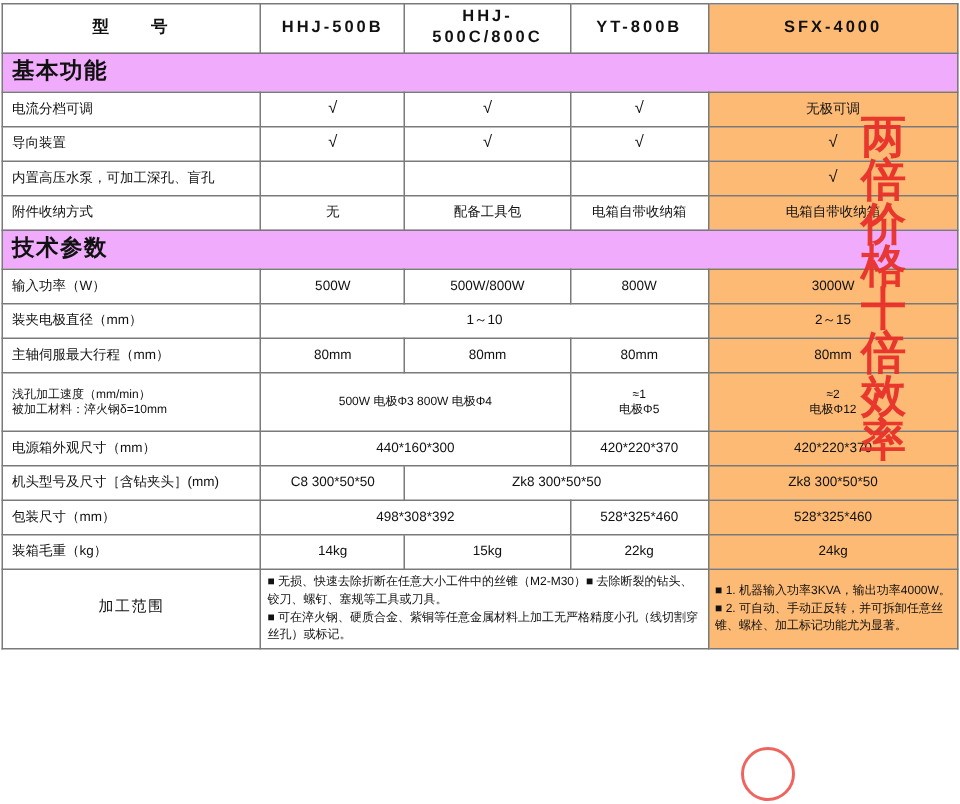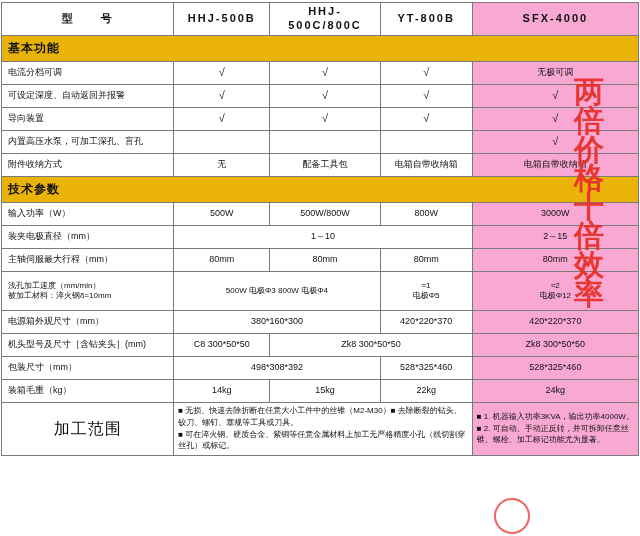--- a/index.html
+++ b/index.html
@@ -31,25 +31,25 @@
   .c1{width:96px;}
   .c2{width:110px;}
   .c3{width:92px;}
   .c4{width:166px;}
   .hdr td{
     font-weight:bold;
     font-size:11px;
     letter-spacing:2px;
     height:22px;
   }
-  .shade{background:#f9a8d4;margin-top:14px;}
+  .shade{background:#fdba74;margin-top:14px;}
   .sec td{
-    background:#eab308;
+    background:#f0abfc;
     font-weight:bold;
-    font-size:12px;
+    font-size:15px;
     letter-spacing:1px;
     height:21px;
   }
   .left{text-align:left;padding-left:6px;}
   .chk{font-size:11px;}
   .small{font-size:8px;}
   .bold{font-weight:normal;}
   .rng td{height:48px;}
   .range-cell{
     text-align:left;
@@ -118,27 +118,20 @@
   </tr>
 
   <tr>
     <td class="left">电流分档可调</td>
     <td class="chk">√</td>
     <td class="chk">√</td>
     <td class="chk">√</td>
     <td class="shade">无极可调</td>
   </tr>
   <tr>
-    <td class="left">可设定深度、自动返回并报警</td>
-    <td class="chk">√</td>
-    <td class="chk">√</td>
-    <td class="chk">√</td>
-    <td class="shade chk">√</td>
-  </tr>
-  <tr>
     <td class="left">导向装置</td>
     <td class="chk">√</td>
     <td class="chk">√</td>
     <td class="chk">√</td>
     <td class="shade chk">√</td>
   </tr>
   <tr>
     <td class="left">内置高压水泵，可加工深孔、盲孔</td>
     <td></td>
     <td></td>
@@ -180,21 +173,21 @@
     <td class="left small" style="white-space:pre-line;height:34px">浅孔加工速度（mm/min）
 被加工材料：淬火钢δ=10mm</td>
     <td colspan="2" class="small" style="white-space:pre-line">500W 电极Φ3  800W 电极Φ4</td>
     <td class="small" style="white-space:pre-line">≈1
 电极Φ5</td>
     <td class="shade small" style="white-space:pre-line">≈2
 电极Φ12</td>
   </tr>
   <tr>
     <td class="left">电源箱外观尺寸（mm）</td>
-    <td colspan="2">380*160*300</td>
+    <td colspan="2">440*160*300</td>
     <td>420*220*370</td>
     <td class="shade">420*220*370</td>
   </tr>
   <tr>
     <td class="left">机头型号及尺寸［含钻夹头］(mm)</td>
     <td class="bold">C8 300*50*50</td>
     <td colspan="2" class="bold">Zk8  300*50*50</td>
     <td class="shade bold">Zk8 300*50*50</td>
   </tr>
   <tr>
@@ -205,21 +198,21 @@
   </tr>
   <tr>
     <td class="left">装箱毛重（kg）</td>
     <td>14kg</td>
     <td>15kg</td>
     <td>22kg</td>
     <td class="shade">24kg</td>
   </tr>
 
   <tr class="rng">
-    <td class="bold" style="font-size:16px;letter-spacing:1px">加工范围</td>
+    <td class="bold" style="font-size:10px;letter-spacing:1px">加工范围</td>
     <td colspan="3" class="range-cell">
       <span class="bullet">■ 无损、快速去除折断在任意大小工件中的丝锥（M2-M30）■ 去除断裂的钻头、铰刀、螺钉、塞规等工具或刀具。</span>
       <span class="bullet">■ 可在淬火钢、硬质合金、紫铜等任意金属材料上加工无严格精度小孔（线切割穿丝孔）或标记。</span>
     </td>
     <td class="range-cell shade">
       <span class="bullet">■ 1. 机器输入功率3KVA，输出功率4000W。</span>
       <span class="bullet">■ 2. 可自动、手动正反转，并可拆卸任意丝锥、螺栓、加工标记功能尤为显著。</span>
     </td>
   </tr>
 </tbody>

